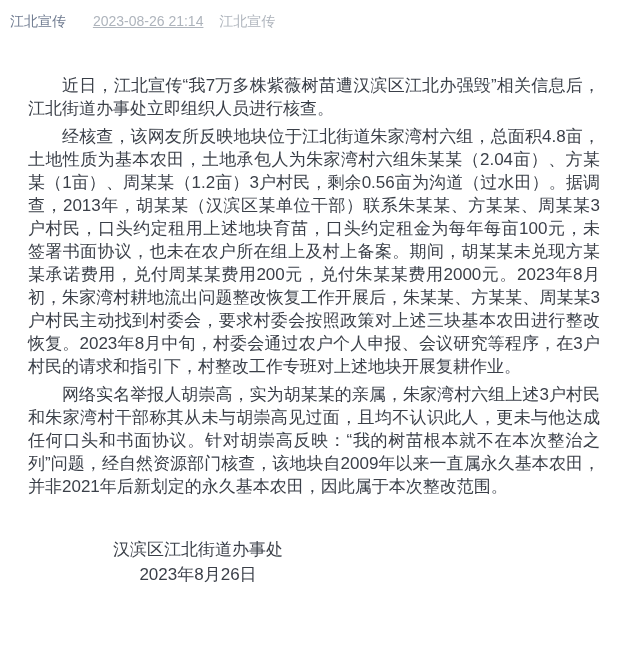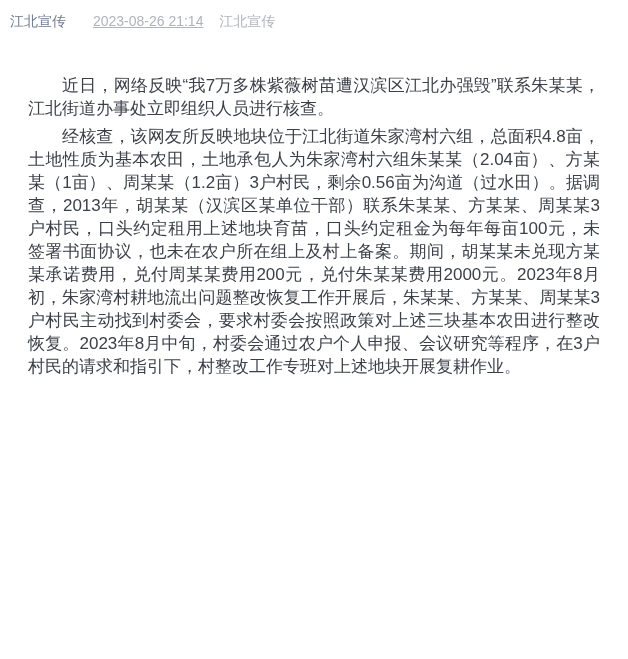--- a/index.html
+++ b/index.html
@@ -66,18 +66,23 @@
 <div class="page">
 
 
   <div class="byline">
     <span class="account">江北宣传</span>
     <span class="time">2023-08-26 21:14</span>
     <span class="loc">江北宣传</span>
   </div>
 
   <div class="content">
-    <p>近日，网络反映“我7万多株紫薇树苗遭汉滨区江北办强毁”联系朱某某，江北街道办事处立即组织人员进行核查。</p>
+    <p>近日，江北宣传“我7万多株紫薇树苗遭汉滨区江北办强毁”相关信息后，江北街道办事处立即组织人员进行核查。</p>
     <p>经核查，该网友所反映地块位于江北街道朱家湾村六组，总面积4.8亩，土地性质为基本农田，土地承包人为朱家湾村六组朱某某（2.04亩）、方某某（1亩）、周某某（1.2亩）3户村民，剩余0.56亩为沟道（过水田）。据调查，2013年，胡某某（汉滨区某单位干部）联系朱某某、方某某、周某某3户村民，口头约定租用上述地块育苗，口头约定租金为每年每亩100元，未签署书面协议，也未在农户所在组上及村上备案。期间，胡某某未兑现方某某承诺费用，兑付周某某费用200元，兑付朱某某费用2000元。2023年8月初，朱家湾村耕地流出问题整改恢复工作开展后，朱某某、方某某、周某某3户村民主动找到村委会，要求村委会按照政策对上述三块基本农田进行整改恢复。2023年8月中旬，村委会通过农户个人申报、会议研究等程序，在3户村民的请求和指引下，村整改工作专班对上述地块开展复耕作业。</p>
+    <p>网络实名举报人胡崇高，实为胡某某的亲属，朱家湾村六组上述3户村民和朱家湾村干部称其从未与胡崇高见过面，且均不认识此人，更未与他达成任何口头和书面协议。针对胡崇高反映：“我的树苗根本就不在本次整治之列”问题，经自然资源部门核查，该地块自2009年以来一直属永久基本农田，并非2021年后新划定的永久基本农田，因此属于本次整改范围。</p>
 
+    <div class="signature">
+      <div>汉滨区江北街道办事处</div>
+      <div>2023年8月26日</div>
+    </div>
   </div>
 
 </div>
 
 </body></html>

